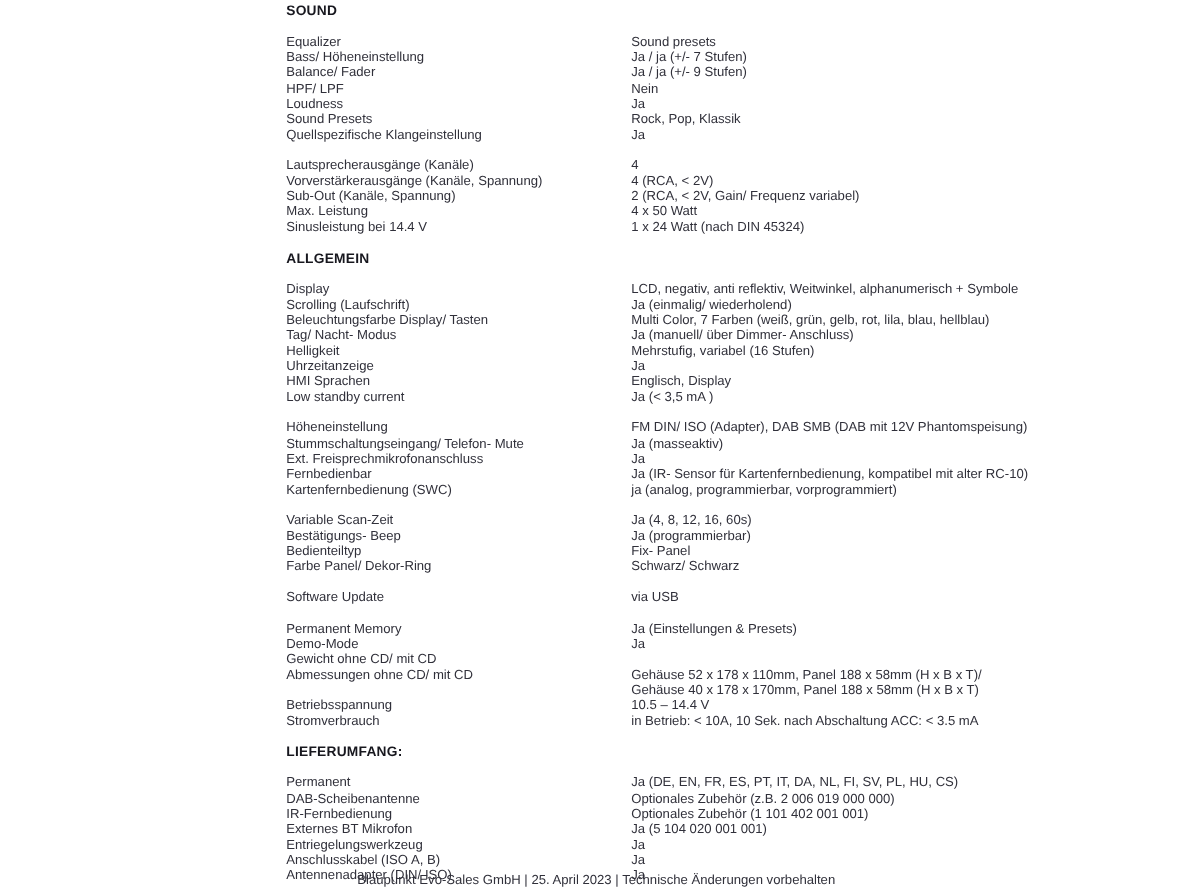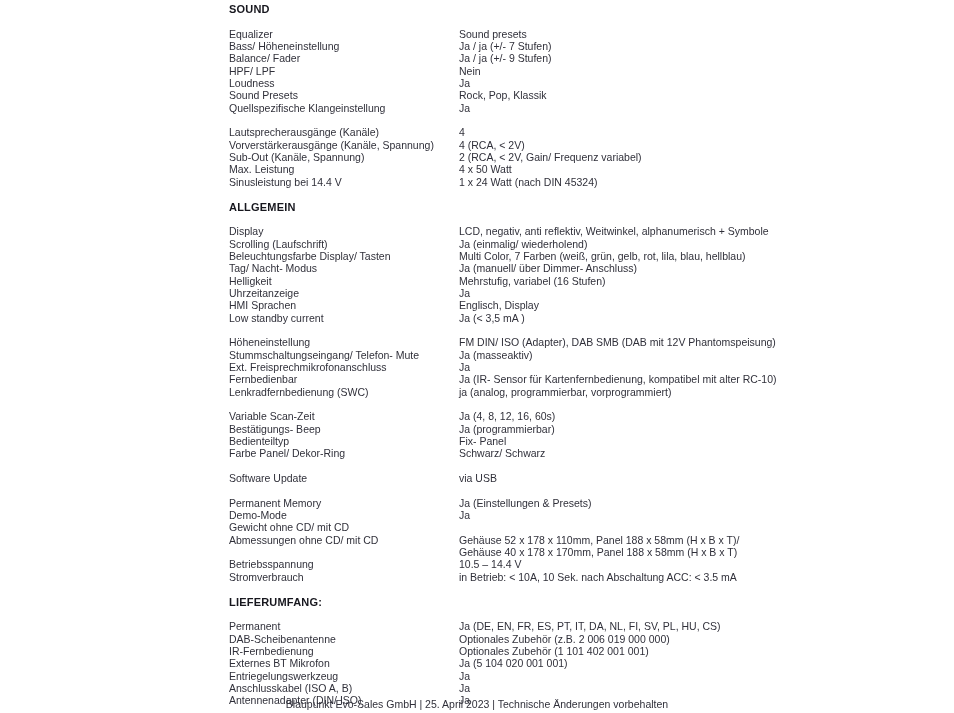--- a/index.html
+++ b/index.html
@@ -34,21 +34,21 @@
   }
   .row-group {
     margin: 0 0 12.35px 0;
   }
   .spec-row {
     display: flex;
     align-items: flex-start;
   }
   .spec-row .label {
     flex: none;
-    width: 230px;
+    width: 276px;
     padding-right: 6px;
     box-sizing: border-box;
   }
   .spec-row .value {
     flex: 1;
     white-space: pre-line;
   }
   .page-footer {
     position: absolute;
     left: 0;
@@ -166,21 +166,21 @@
         </div>
         <div class="spec-row">
           <div class="label">Ext. Freisprechmikrofonanschluss</div>
           <div class="value">Ja</div>
         </div>
         <div class="spec-row">
           <div class="label">Fernbedienbar</div>
           <div class="value">Ja (IR- Sensor für Kartenfernbedienung, kompatibel mit alter RC-10)</div>
         </div>
         <div class="spec-row">
-          <div class="label">Lenkradfernbedienung (SWC)</div>
+          <div class="label">Kartenfernbedienung (SWC)</div>
           <div class="value">ja (analog, programmierbar, vorprogrammiert)</div>
         </div>
       </div>
       <div class="row-group">
         <div class="spec-row">
           <div class="label">Variable Scan-Zeit</div>
           <div class="value">Ja (4, 8, 12, 16, 60s)</div>
         </div>
         <div class="spec-row">
           <div class="label">Bestätigungs- Beep</div>

